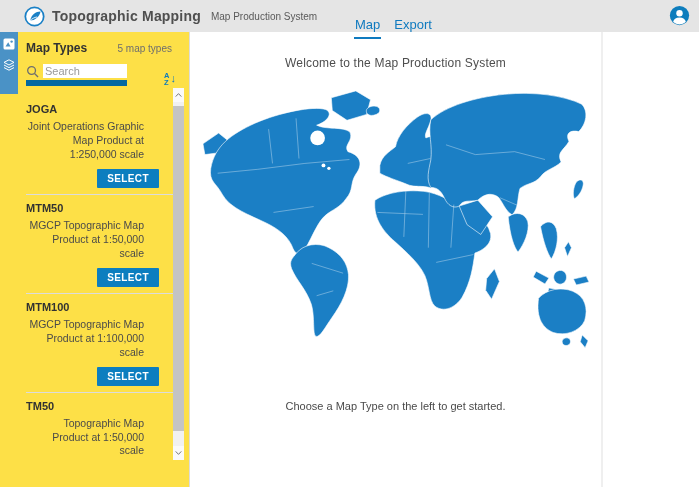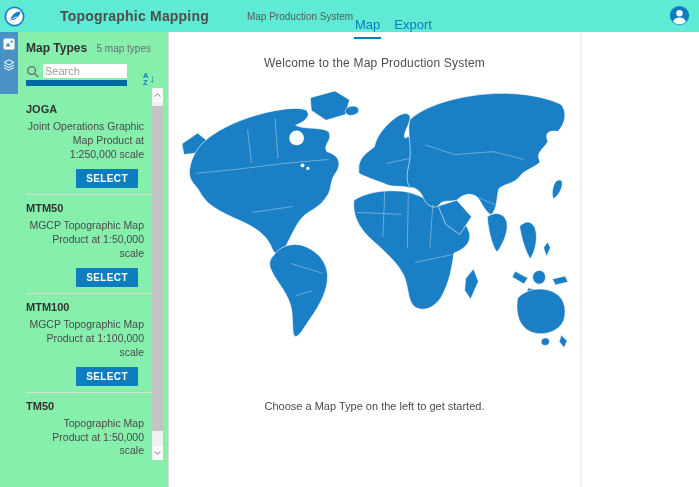--- a/index.html
+++ b/index.html
@@ -1,31 +1,31 @@
 <!DOCTYPE html>
 <html><head>
 <meta charset="utf-8">
 <style>
   html,body{margin:0;padding:0;background:#fff;}
   .app{position:relative;width:699px;height:487px;overflow:hidden;background:#fff;
        font-family:"Liberation Sans",sans-serif;color:#4a4a4a;}
 
   
-  .hdr{position:relative;height:32px;display:flex;align-items:center;padding-left:4px;box-sizing:border-box;background:#5eead4;gap:28px;}
+  .hdr{position:relative;height:32px;display:flex;align-items:center;padding-left:24px;box-sizing:border-box;background:#e5e5e5;}
   .logo{display:flex;align-items:center;}
   .app-title{margin-left:7px;font-size:14px;font-weight:bold;color:#4f4f4f;letter-spacing:.2px;}
   .app-subtitle{margin-left:10px;font-size:10px;color:#5a5a5a;}
   .hdr-nav{position:absolute;left:355px;top:0;height:100%;display:flex;gap:14px;align-items:flex-end;}
   .nav-item{font-size:13px;color:#0f7abf;text-decoration:none;position:relative;cursor:pointer;}
   .nav-item.active::after{content:'';position:absolute;left:-1px;right:-1px;bottom:-7px;height:2px;background:#0f7abf;}
   .hdr-right{position:absolute;right:9px;top:5px;}
 
   
   .content{display:flex;height:455px;}
-  .sidebar{width:169px;box-sizing:border-box;border-right:1px solid #dcdcdc;position:relative;background:#86efac;}
+  .sidebar{width:190px;box-sizing:border-box;border-right:1px solid #dcdcdc;position:relative;background:#fde047;}
   .main{width:411px;box-sizing:border-box;text-align:center;}
   .right-col{flex:1;border-left:2px solid #efefef;background:#fff;}
 
   
   .rail{position:absolute;left:0;top:0;width:18px;height:62px;background:#4a92c6;
         display:flex;flex-direction:column;align-items:center;padding-top:6px;gap:9px;box-sizing:border-box;}
   .rail .tool{width:12px;height:12px;display:flex;align-items:center;justify-content:center;cursor:pointer;}
 
   
   .panel{margin-left:18px;height:100%;}

